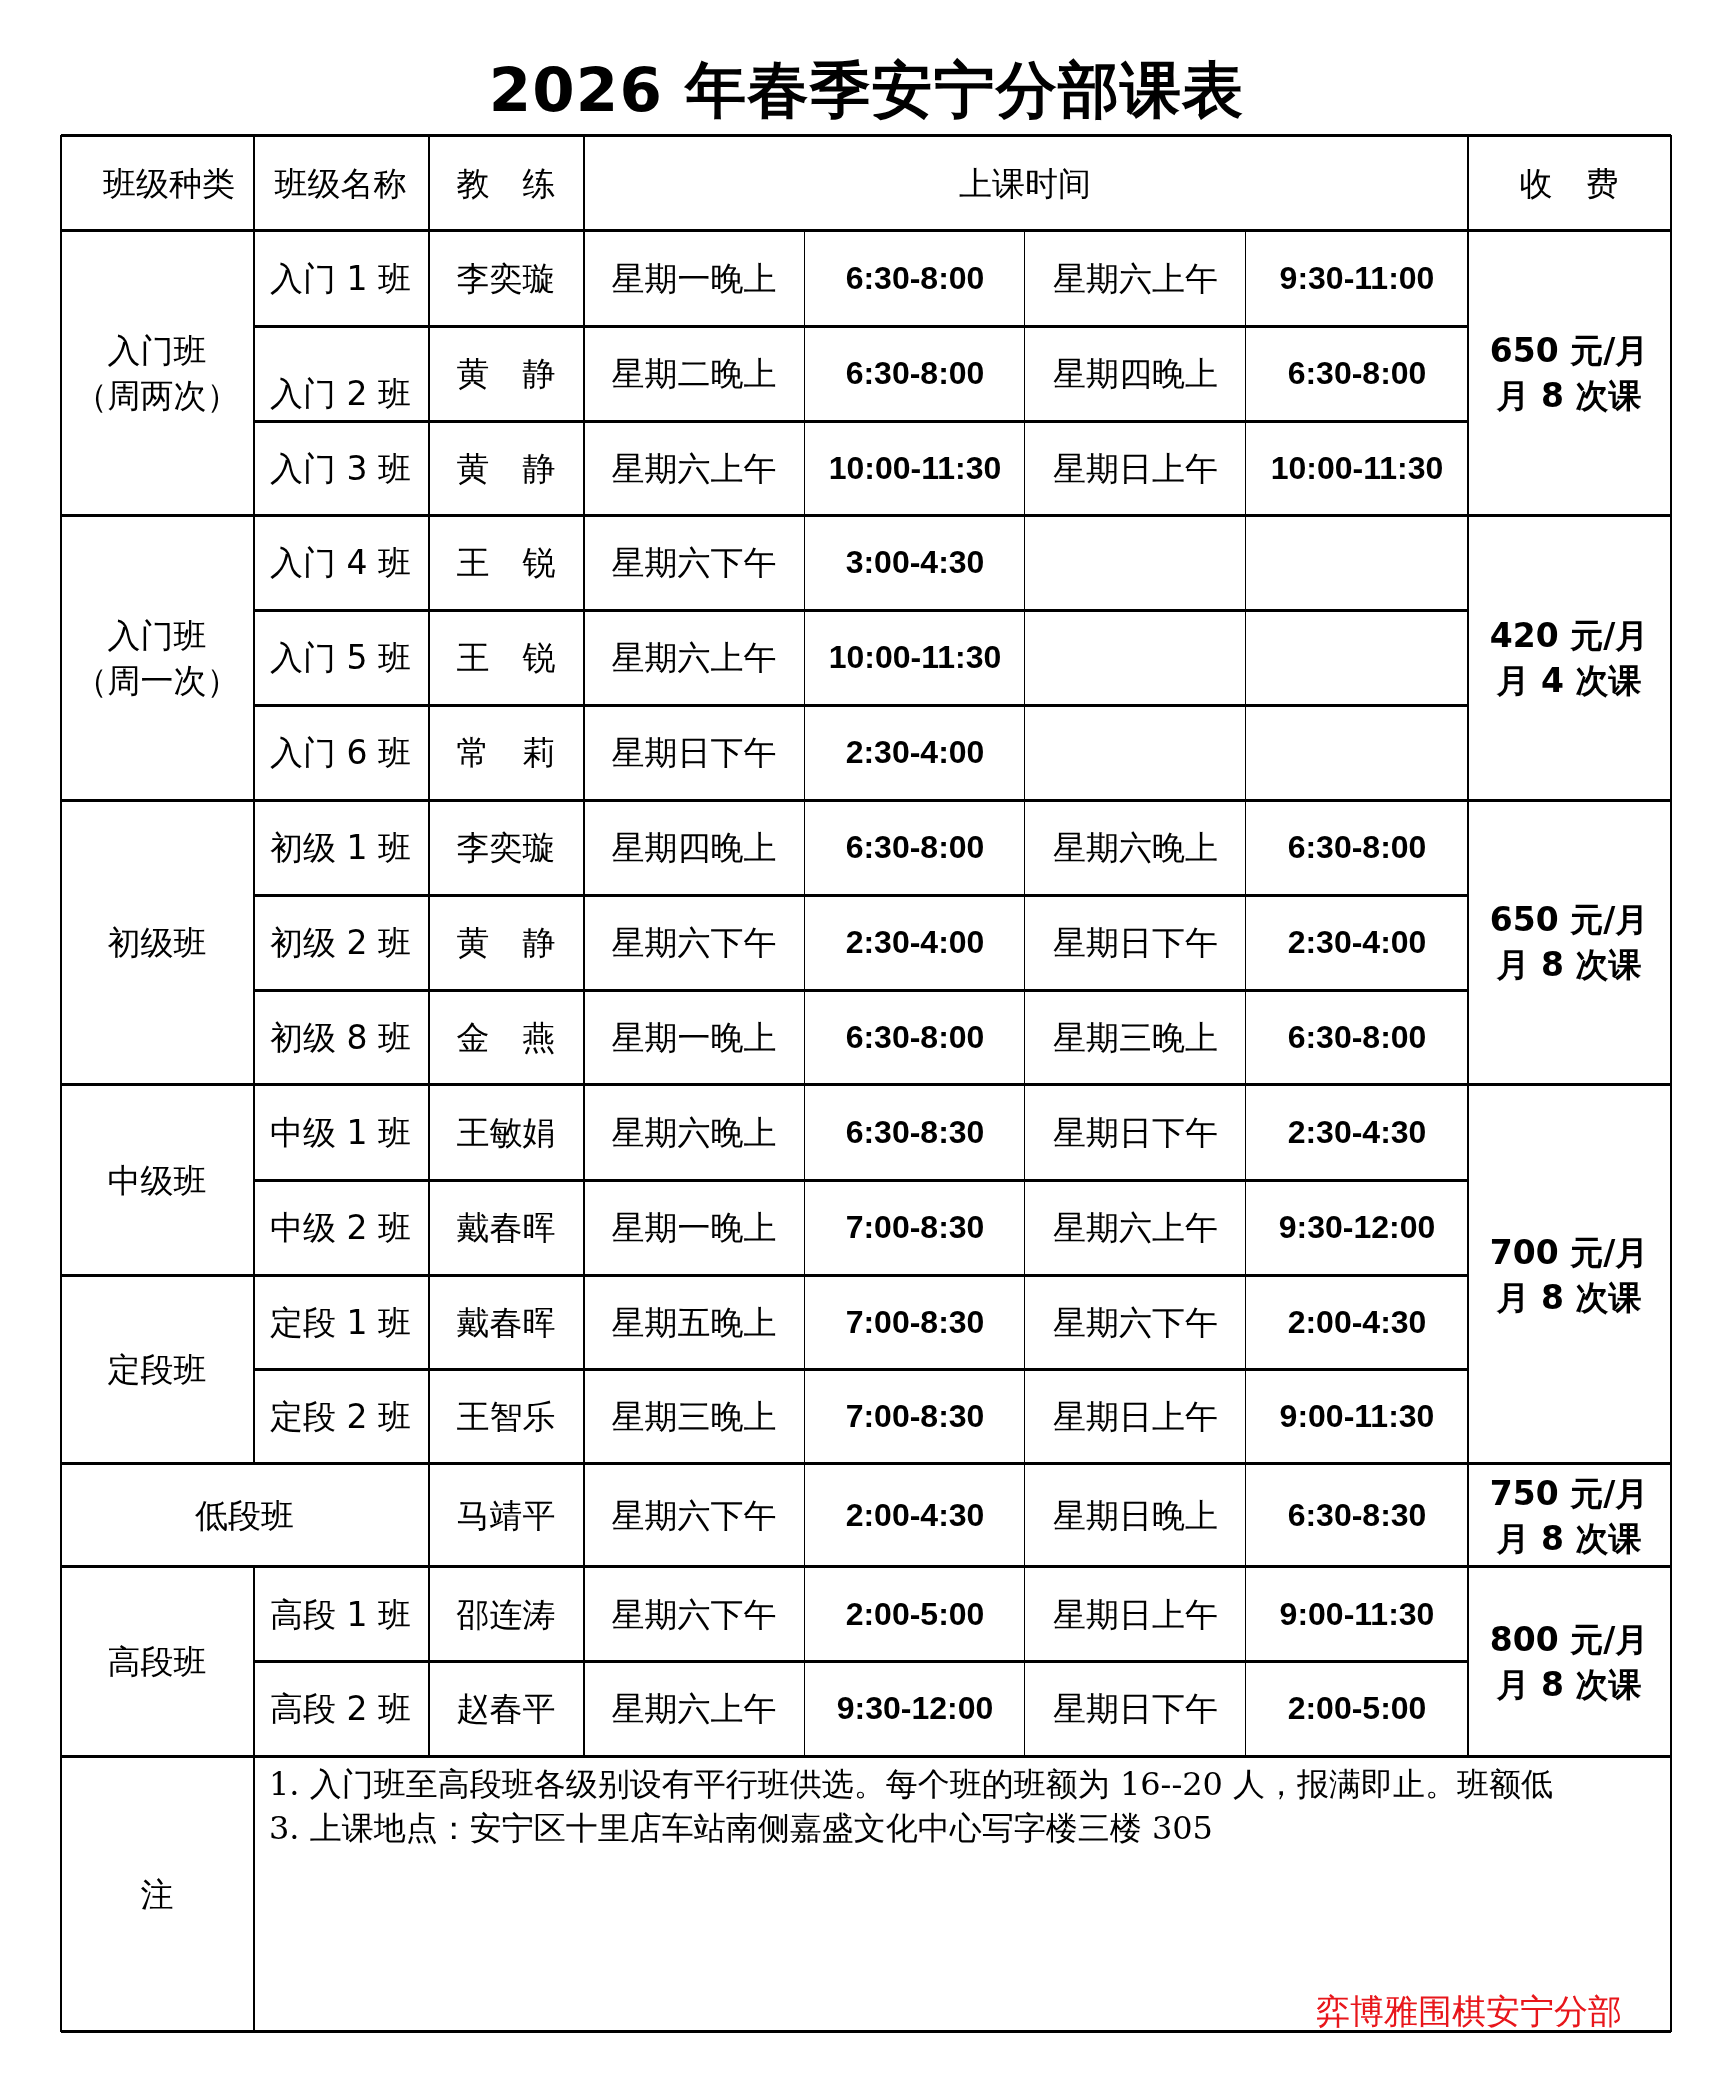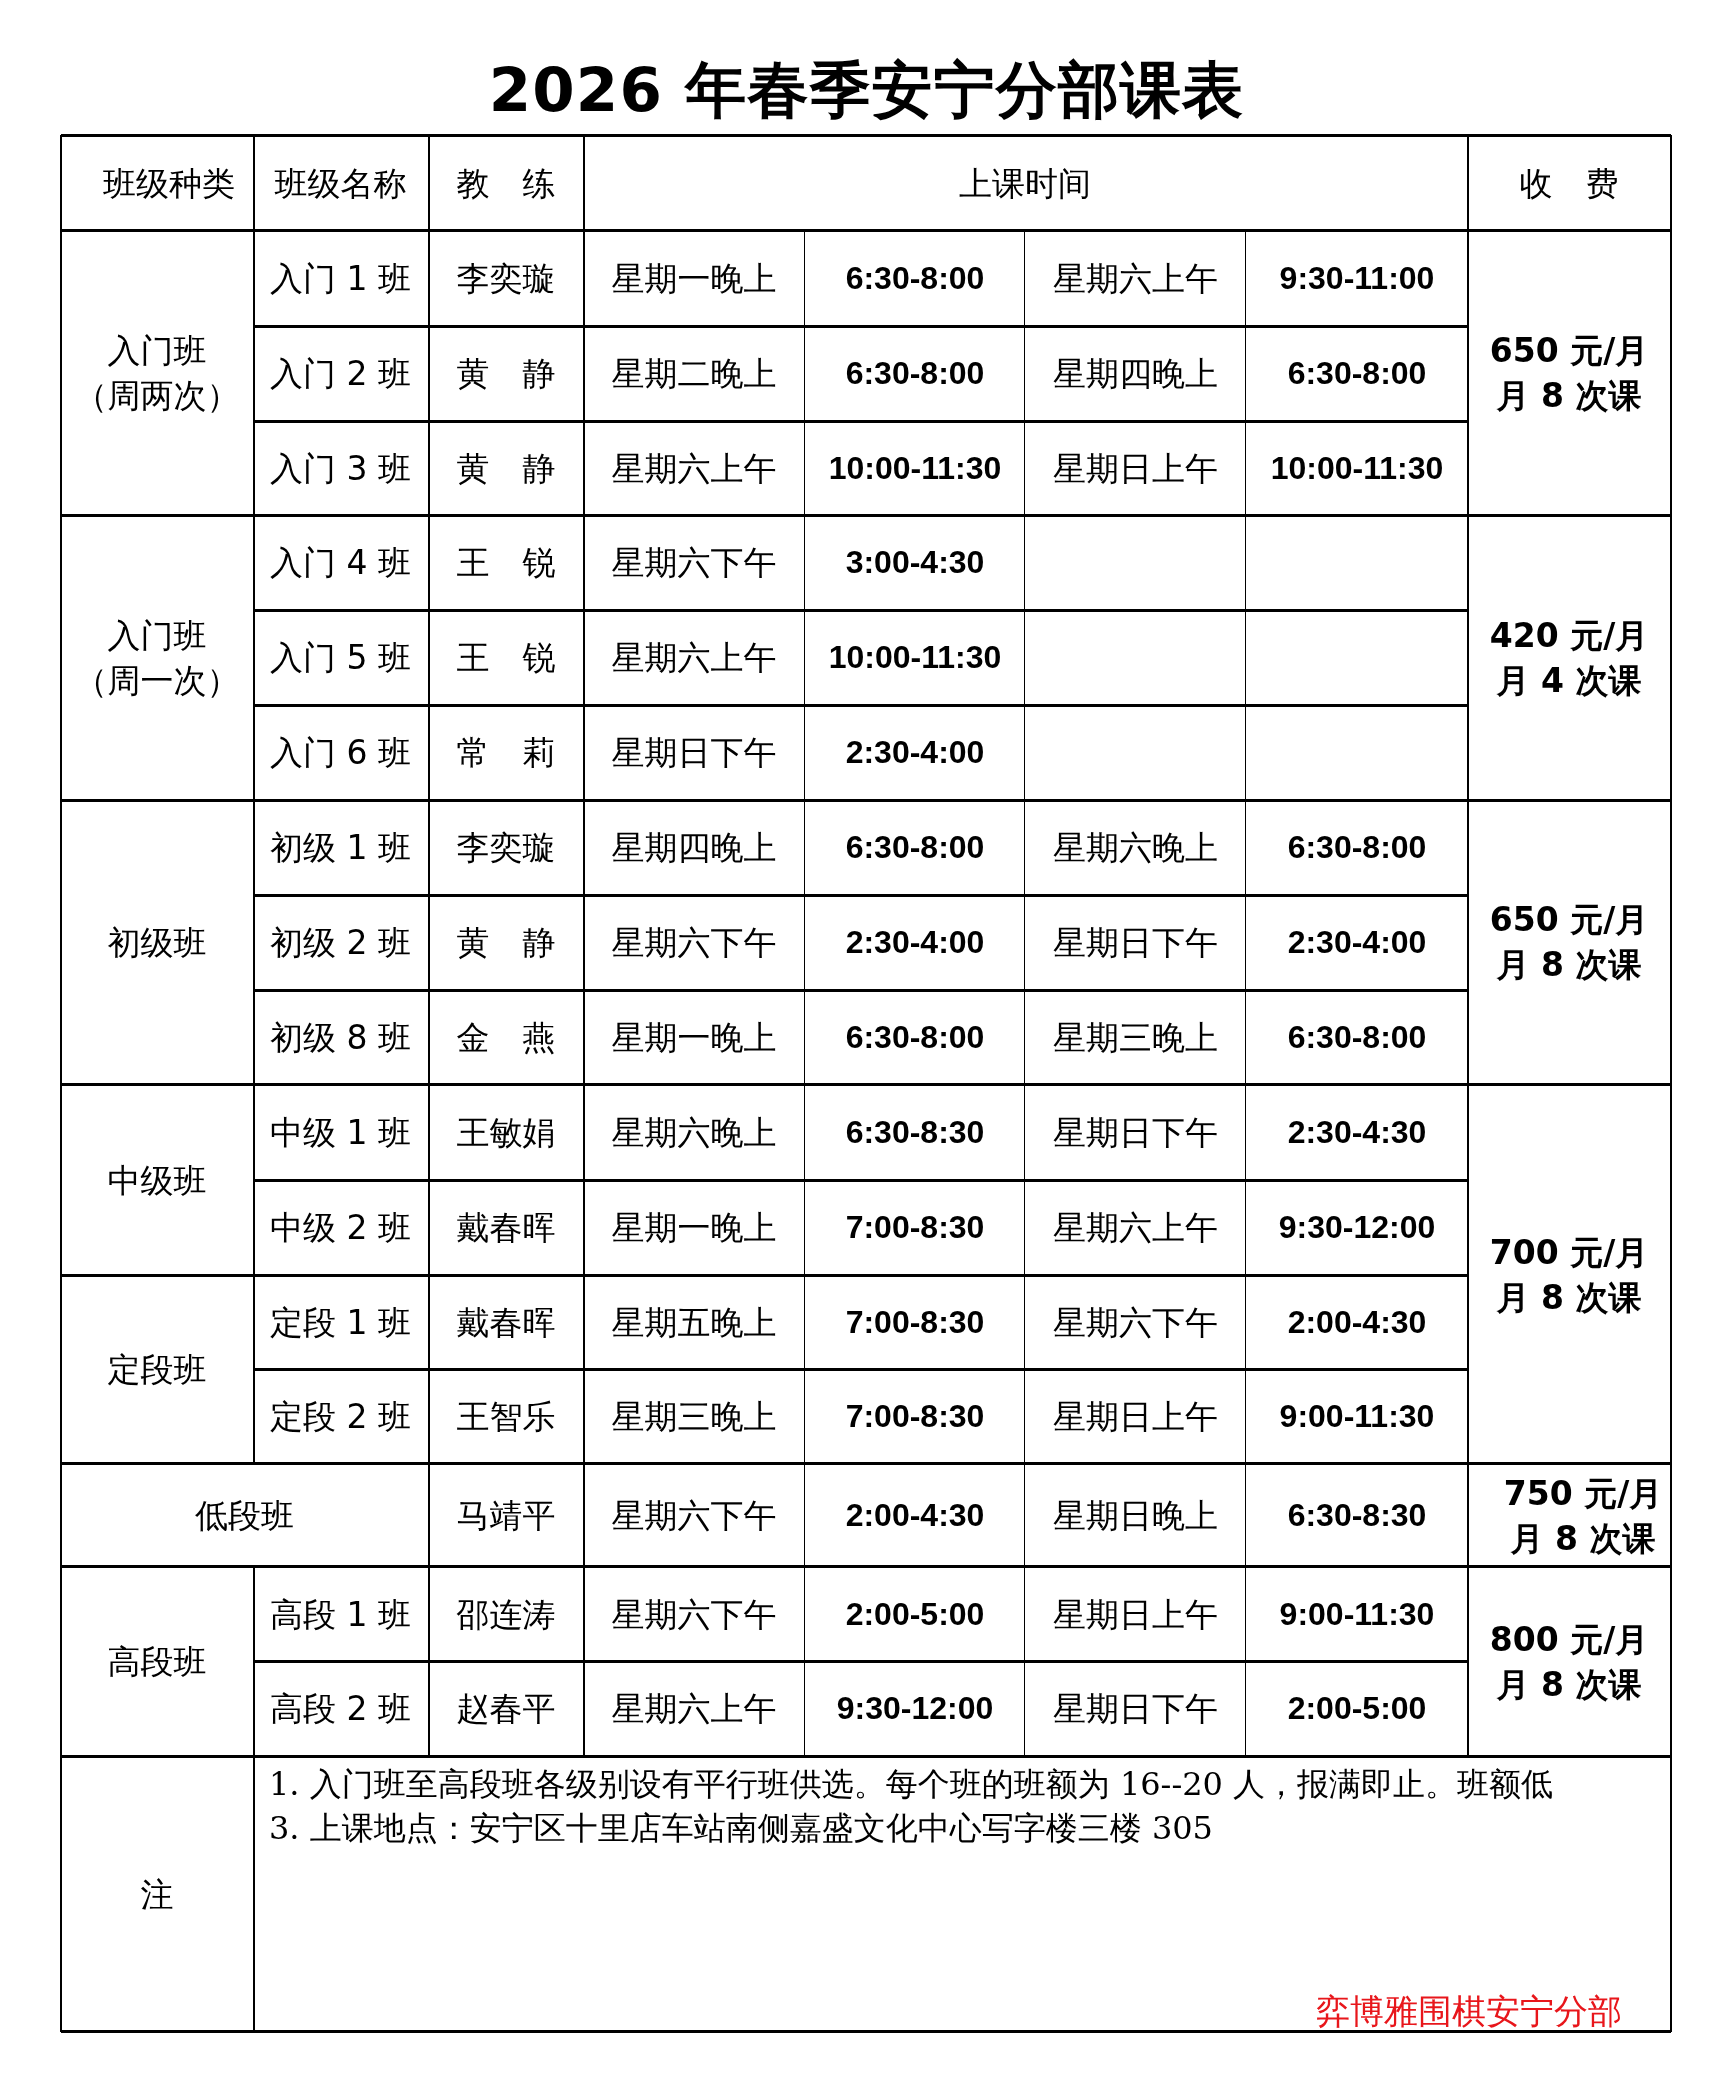--- a/index.html
+++ b/index.html
@@ -31,21 +31,21 @@
     <div class="cell" style="left: 583px; top: 135px; width: 884px; height: 96px;">上课时间</div>
     <div class="cell" style="left: 1467px; top: 135px; width: 204px; height: 96px;">收　费</div>
     <div class="cell" style="left: 61px; top: 231px; width: 192px; height: 284px;">入门班
 （周两次）</div>
     <div class="cell" style="left: 253px; top: 231px; width: 175px; height: 95px;">入门 1 班</div>
     <div class="cell" style="left: 429px; top: 231px; width: 154px; height: 95px;">李奕璇</div>
     <div class="cell" style="left: 583px; top: 231px; width: 222px; height: 95px;">星期一晚上</div>
     <div class="cell time" style="left: 805px; top: 231px; width: 220px; height: 95px;">6:30-8:00</div>
     <div class="cell" style="left: 1025px; top: 231px; width: 221px; height: 95px;">星期六上午</div>
     <div class="cell time" style="left: 1246px; top: 231px; width: 222px; height: 95px;">9:30-11:00</div>
-    <div class="cell" style="left: 253px; top: 326px; width: 175px; height: 95px;">入门 2 班</div>
+    <div class="cell" style="left: 253px; top: 346px; width: 175px; height: 95px;">入门 2 班</div>
     <div class="cell" style="left: 429px; top: 326px; width: 154px; height: 95px;">黄　静</div>
     <div class="cell" style="left: 583px; top: 326px; width: 222px; height: 95px;">星期二晚上</div>
     <div class="cell time" style="left: 805px; top: 326px; width: 220px; height: 95px;">6:30-8:00</div>
     <div class="cell" style="left: 1025px; top: 326px; width: 221px; height: 95px;">星期四晚上</div>
     <div class="cell time" style="left: 1246px; top: 326px; width: 222px; height: 95px;">6:30-8:00</div>
     <div class="hline" style="left: 253px; width: 1214px; top: 325px; height: 2.7px;"></div>
     <div class="cell" style="left: 253px; top: 421px; width: 175px; height: 94px;">入门 3 班</div>
     <div class="cell" style="left: 429px; top: 421px; width: 154px; height: 94px;">黄　静</div>
     <div class="cell" style="left: 583px; top: 421px; width: 222px; height: 94px;">星期六上午</div>
     <div class="cell time" style="left: 805px; top: 421px; width: 220px; height: 94px;">10:00-11:30</div>
@@ -128,21 +128,21 @@
     <div class="cell time" style="left: 805px; top: 1369px; width: 220px; height: 94px;">7:00-8:30</div>
     <div class="cell" style="left: 1025px; top: 1369px; width: 221px; height: 94px;">星期日上午</div>
     <div class="cell time" style="left: 1246px; top: 1369px; width: 222px; height: 94px;">9:00-11:30</div>
     <div class="hline" style="left: 253px; width: 1214px; top: 1368px; height: 2.7px;"></div>
     <div class="cell" style="left: 61px; top: 1464px; width: 367px; height: 103px;">低段班</div>
     <div class="cell" style="left: 429px; top: 1464px; width: 154px; height: 103px;">马靖平</div>
     <div class="cell" style="left: 583px; top: 1464px; width: 222px; height: 103px;">星期六下午</div>
     <div class="cell time" style="left: 805px; top: 1464px; width: 220px; height: 103px;">2:00-4:30</div>
     <div class="cell" style="left: 1025px; top: 1464px; width: 221px; height: 103px;">星期日晚上</div>
     <div class="cell time" style="left: 1246px; top: 1464px; width: 222px; height: 103px;">6:30-8:30</div>
-    <div class="cell fee" style="left: 1467px; top: 1464px; width: 204px; height: 103px; margin-left: 14px;">750 元/月
+    <div class="cell fee" style="left: 1467px; top: 1464px; width: 204px; height: 103px;">750 元/月
 月 8 次课</div>
     <div class="cell" style="left: 61px; top: 1567px; width: 192px; height: 189px;">高段班</div>
     <div class="cell" style="left: 253px; top: 1567px; width: 175px; height: 94px;">高段 1 班</div>
     <div class="cell" style="left: 429px; top: 1567px; width: 154px; height: 94px;">邵连涛</div>
     <div class="cell" style="left: 583px; top: 1567px; width: 222px; height: 94px;">星期六下午</div>
     <div class="cell time" style="left: 805px; top: 1567px; width: 220px; height: 94px;">2:00-5:00</div>
     <div class="cell" style="left: 1025px; top: 1567px; width: 221px; height: 94px;">星期日上午</div>
     <div class="cell time" style="left: 1246px; top: 1567px; width: 222px; height: 94px;">9:00-11:30</div>
     <div class="cell" style="left: 253px; top: 1661px; width: 175px; height: 95px;">高段 2 班</div>
     <div class="cell" style="left: 429px; top: 1661px; width: 154px; height: 95px;">赵春平</div>

